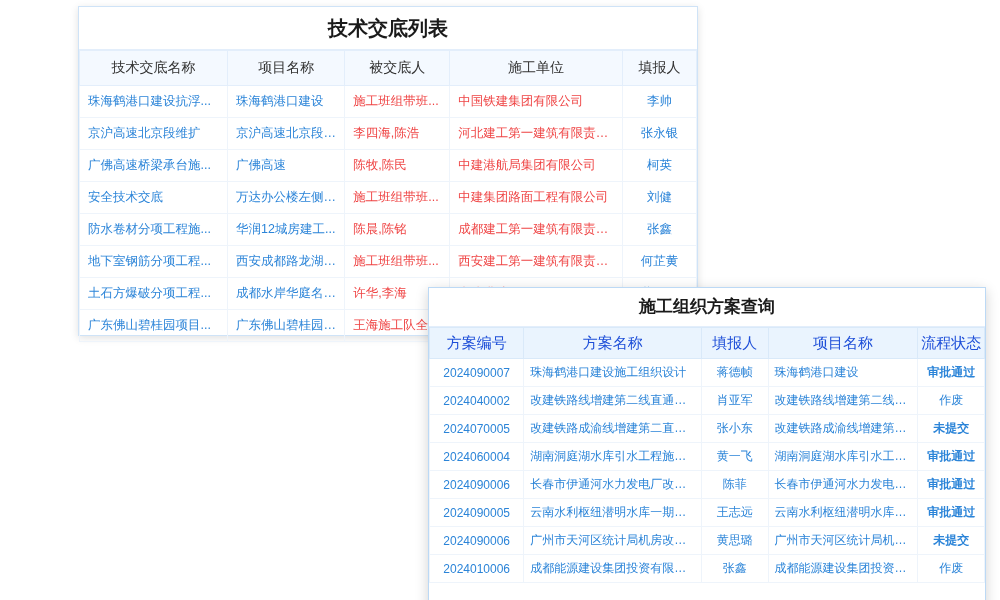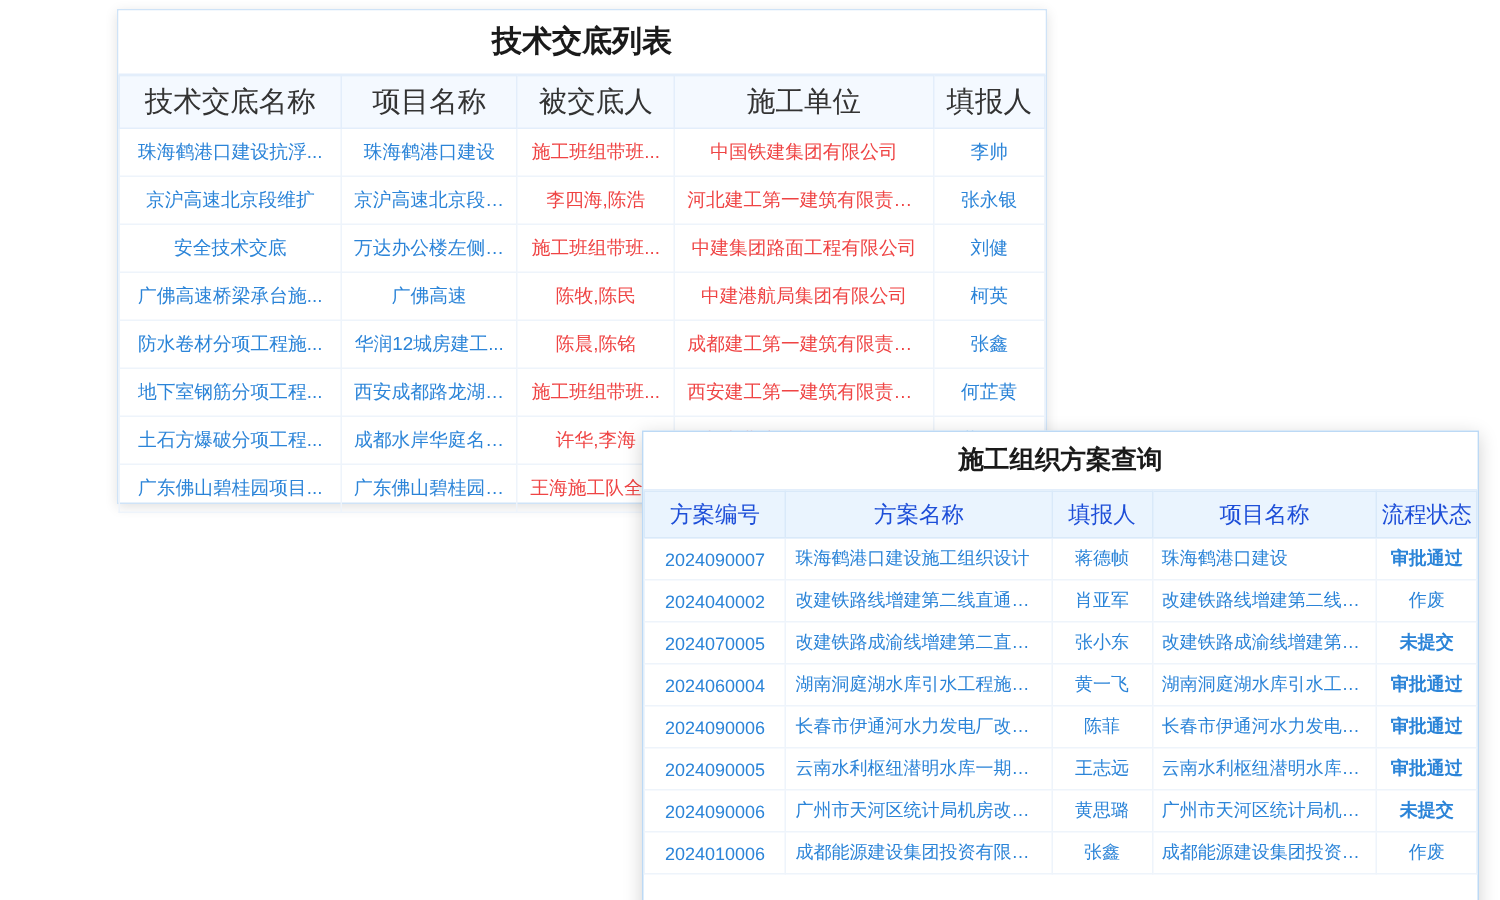--- a/index.html
+++ b/index.html
@@ -46,31 +46,30 @@
     table-layout: fixed;
     font-size: 12.5px;
   }
   .win1 .tbl th {
     background: #f4f9ff;
     color: #333;
     font-weight: normal;
     height: 32px;
     border: 1px solid #e3eefb;
     text-align: center;
-    font-size: 19px;
+    font-size: 14px;
   }
   .win1 .tbl td {
     height: 31px;
     border: 1px solid #eef4fb;
     color: #2b84d8;
     padding: 0 8px;
     white-space: nowrap;
     overflow: hidden;
     text-overflow: ellipsis;
-    text-align: center;
   }
   .win1 .tbl td.dark { color: #ef4444; }
   .win1 .tbl td.ctr { text-align: center; }
 
   
   .win2 {
     position: absolute;
     left: 428px;
     top: 287px;
     width: 558px;
@@ -149,32 +148,32 @@
           <td class="ctr">李帅</td>
         </tr>
         <tr>
           <td>京沪高速北京段维扩</td>
           <td>京沪高速北京段维修</td>
           <td class="dark">李四海,陈浩</td>
           <td class="dark">河北建工第一建筑有限责任公司</td>
           <td class="ctr">张永银</td>
         </tr>
         <tr>
+          <td>广佛高速桥梁承台施...</td>
+          <td>广佛高速</td>
+          <td class="dark">陈牧,陈民</td>
+          <td class="dark">中建港航局集团有限公司</td>
+          <td class="ctr">柯英</td>
+        </tr>
+        <tr>
           <td>安全技术交底</td>
           <td>万达办公楼左侧A...</td>
           <td class="dark">施工班组带班...</td>
           <td class="dark">中建集团路面工程有限公司</td>
           <td class="ctr">刘健</td>
-        </tr>
-        <tr>
-          <td>广佛高速桥梁承台施...</td>
-          <td>广佛高速</td>
-          <td class="dark">陈牧,陈民</td>
-          <td class="dark">中建港航局集团有限公司</td>
-          <td class="ctr">柯英</td>
         </tr>
         <tr>
           <td>防水卷材分项工程施...</td>
           <td>华润12城房建工...</td>
           <td class="dark">陈晨,陈铭</td>
           <td class="dark">成都建工第一建筑有限责任公司</td>
           <td class="ctr">张鑫</td>
         </tr>
         <tr>
           <td>地下室钢筋分项工程...</td>

